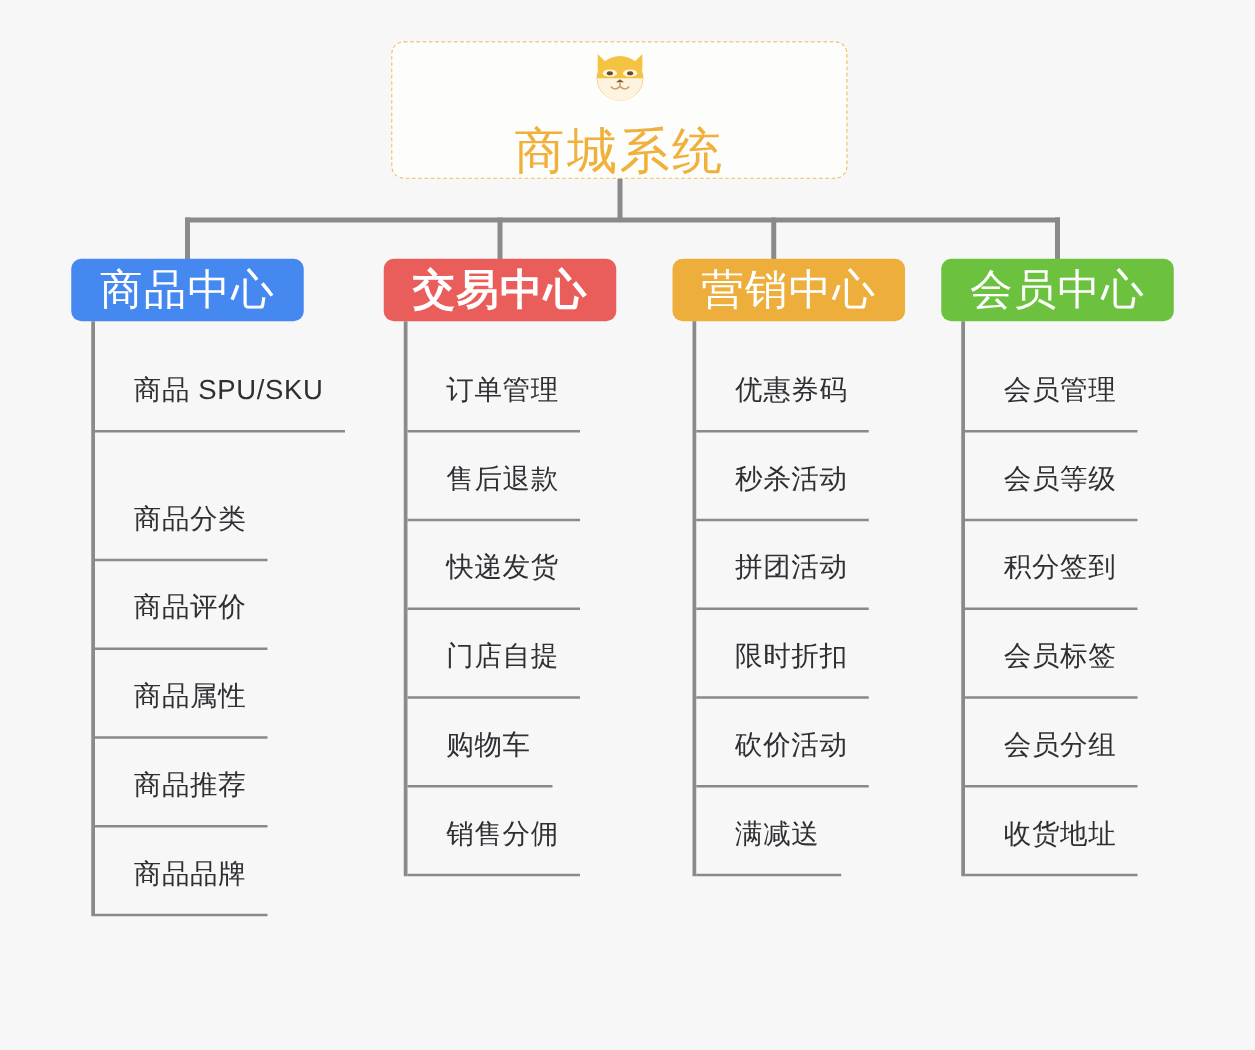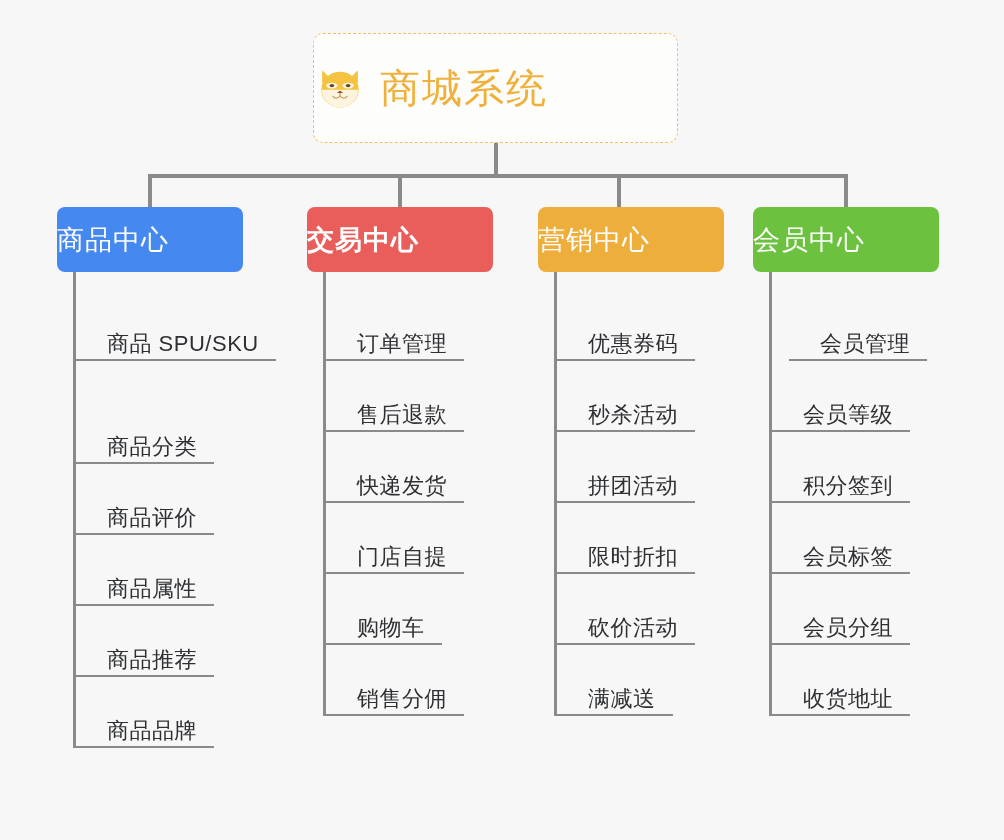--- a/index.html
+++ b/index.html
@@ -27,21 +27,23 @@
     left: 313px;
     top: 33px;
     width: 365px;
     height: 110px;
     box-sizing: border-box;
     background: #fdfdfb;
     border: 1px dashed #efc063;
     border-radius: 10px;
     display: flex;
     align-items: center;
+    justify-content: center;
     gap: 14px;
+    flex-direction: column;
   }
   .root-title {
     font-size: 40px;
     color: #f0b03c;
     letter-spacing: 2px;
     line-height: 1;
     white-space: nowrap;
   }
   .shiba-icon {
     width: 52px;
@@ -82,28 +84,28 @@
     position: absolute;
     top: 207px;
   }
   .branch-1 { left: 57px; }
   .branch-2 { left: 307px; }
   .branch-3 { left: 538px; }
   .branch-4 { left: 753px; }
 
   .branch-header {
     width: 186px;
-    height: 65px;
+    height: 50px;
     box-sizing: border-box;
     border-radius: 8px;
     display: flex;
     align-items: center;
-    justify-content: flex-start;
+    justify-content: center;
     color: #ffffff;
-    font-size: 27px;
+    font-size: 34px;
     letter-spacing: 1px;
     white-space: nowrap;
   }
   .branch-1 .branch-header { background: #4589f0; }
   .branch-2 .branch-header { background: #e95e5a; font-weight: bold; }
   .branch-3 .branch-header { background: #edae3c; }
   .branch-4 .branch-header { background: #6cc23f; }
 
   
   .leaf-list {
@@ -113,21 +115,21 @@
     padding-top: 18px;
   }
   .leaf-item {
     position: relative;
     height: 71px;
     box-sizing: border-box;
     border-bottom: 2px solid #8a8a8a;
     display: flex;
     align-items: flex-end;
     padding-left: 31px;
-    padding-bottom: 3px;
+    padding-bottom: 20px;
   }
   .leaf-label {
     font-size: 22px;
     color: #2e3033;
     white-space: nowrap;
     line-height: 1.1;
     letter-spacing: 0.5px;
   }
 </style>
 </head>
@@ -236,21 +238,21 @@
           <span class="leaf-label">满减送</span>
         </div>
     </div>
   </div>
 
   <div class="branch branch-4">
     <div class="branch-header">
       <span>会员中心</span>
     </div>
     <div class="leaf-list">
-      <div class="leaf-item" style="width: 138px; margin-left: 17px;">
+      <div class="leaf-item" style="width: 138px;">
           <span class="leaf-label">会员管理</span>
         </div>
       <div class="leaf-item" style="width: 138px;">
           <span class="leaf-label">会员等级</span>
         </div>
       <div class="leaf-item" style="width: 138px;">
           <span class="leaf-label">积分签到</span>
         </div>
       <div class="leaf-item" style="width: 138px;">
           <span class="leaf-label">会员标签</span>

